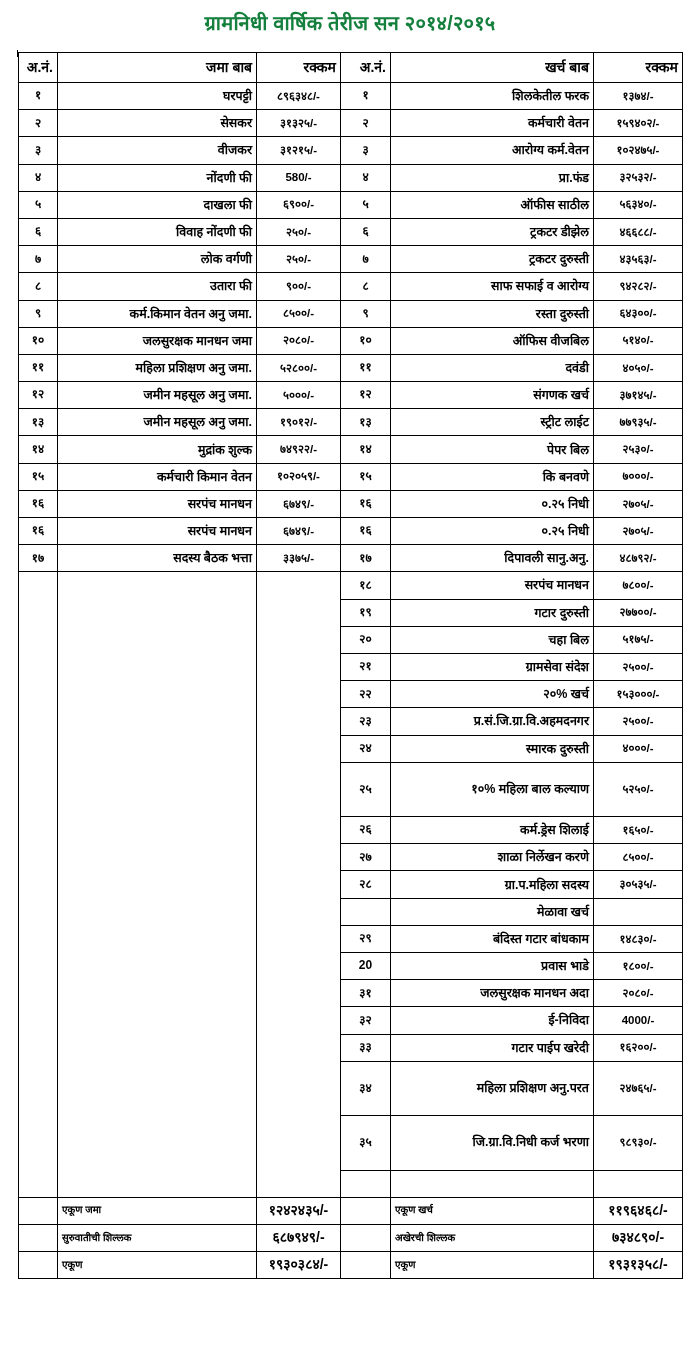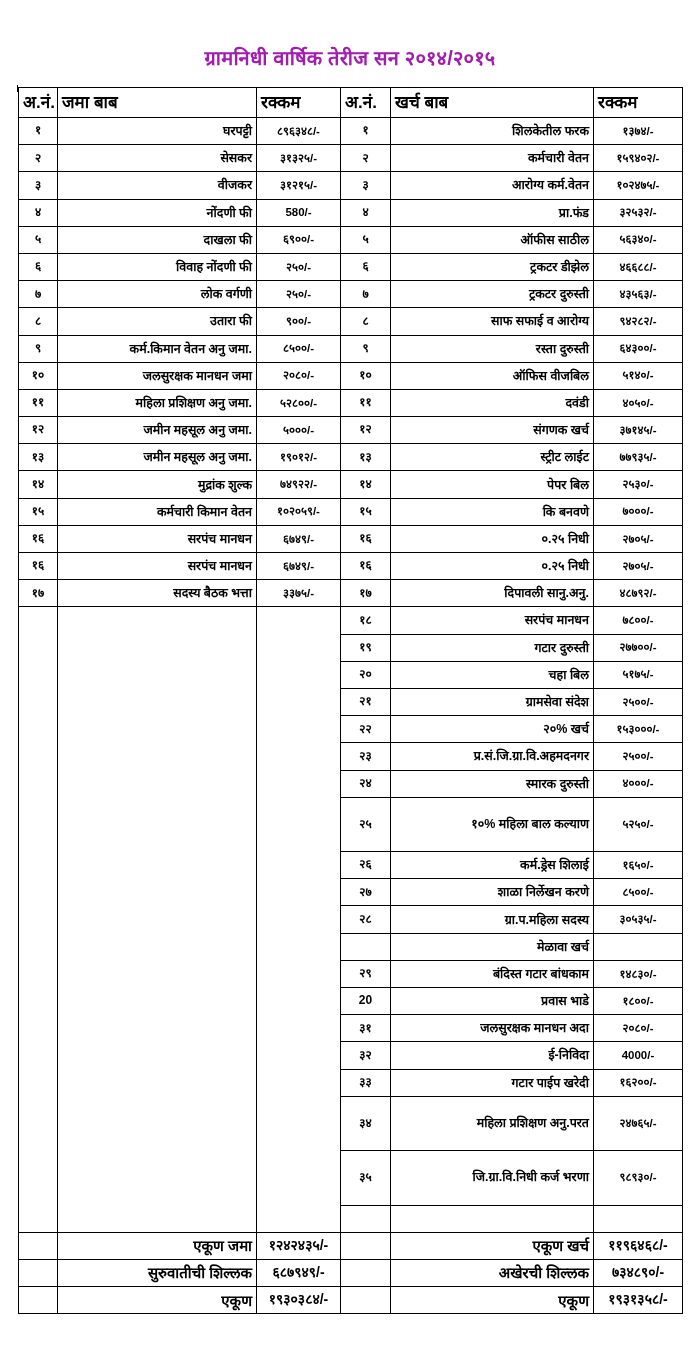--- a/index.html
+++ b/index.html
@@ -24,22 +24,21 @@
   }
 
   .doc-title {
     text-align: center;
     font-size: 20px;
     font-weight: bold;
     letter-spacing: 0.2px;
     padding-top: 10px;
     padding-bottom: 4px;
     line-height: 1.35;
-    color: #a21caf;
-    margin-top: 35px;
+    color: #15803d;
   }
 
   .table-wrap {
     padding: 11px 17px 0 18px;
     box-sizing: border-box;
   }
 
   table.ledger {
     border-collapse: collapse;
     width: 665px;
@@ -60,39 +59,39 @@
   
   col.c-sr-l   { width: 39px; }
   col.c-item-l { width: 199px; }
   col.c-amt-l  { width: 84px; }
   col.c-sr-r   { width: 50px; }
   col.c-item-r { width: 203px; }
   col.c-amt-r  { width: 89px; }
 
   thead th {
     height: 30px;
-    text-align: left;
-    font-size: 17px;
+    text-align: right;
+    font-size: 14px;
     font-weight: bold;
   }
 
   tbody tr { height: 27.2px; }
 
   .sr      { text-align: center; font-size: 12px; }
   .item    { text-align: right;  font-size: 12.5px; padding-left: 7px; }
   .amt     { text-align: center; font-size: 11.5px; }
   .item.two-line { line-height: 1.55; font-size: 12.5px; }
 
   .blank-block { height: 100%; }
 
   
   tr.total-row { height: 27.2px; }
   tr.total-row .label {
-    text-align: right;
-    font-size: 15px;
+    text-align: left;
+    font-size: 10px;
     font-weight: bold;
   }
   tr.total-row .amt { font-size: 14px; }
 
   .empty-cell { }
 
   
   td.left-void { border-top: 1px solid #000; }
 
   

